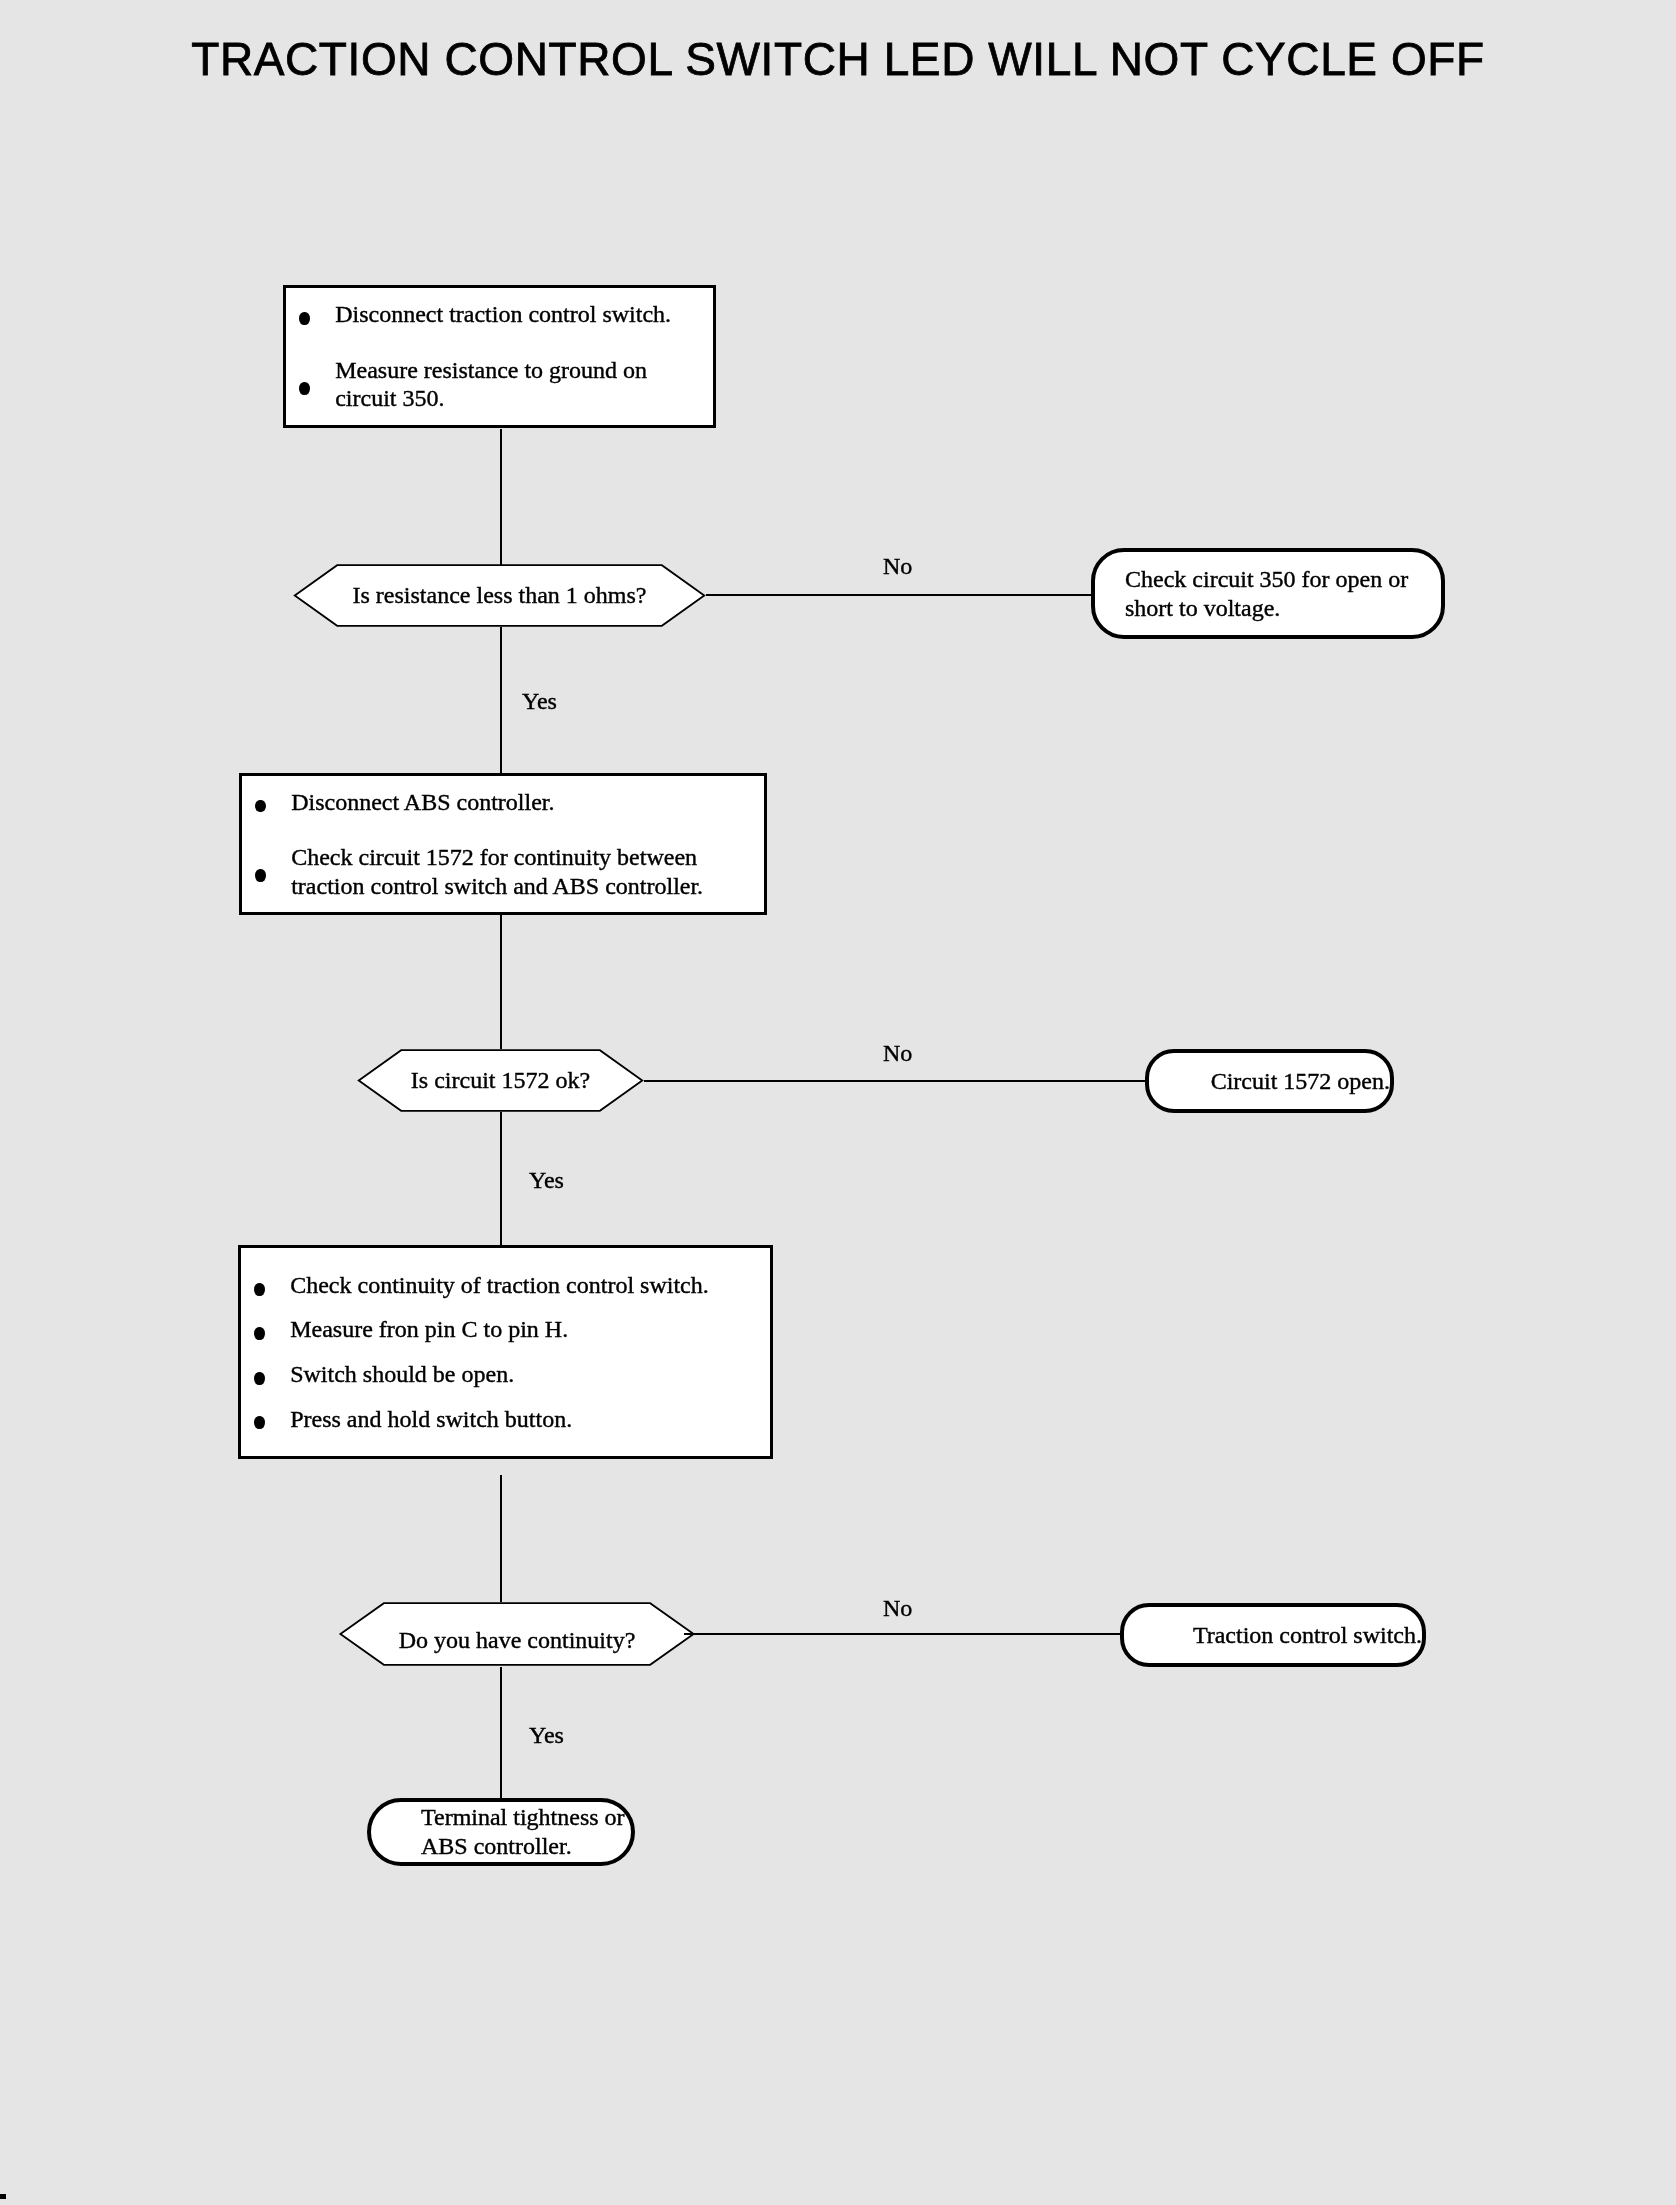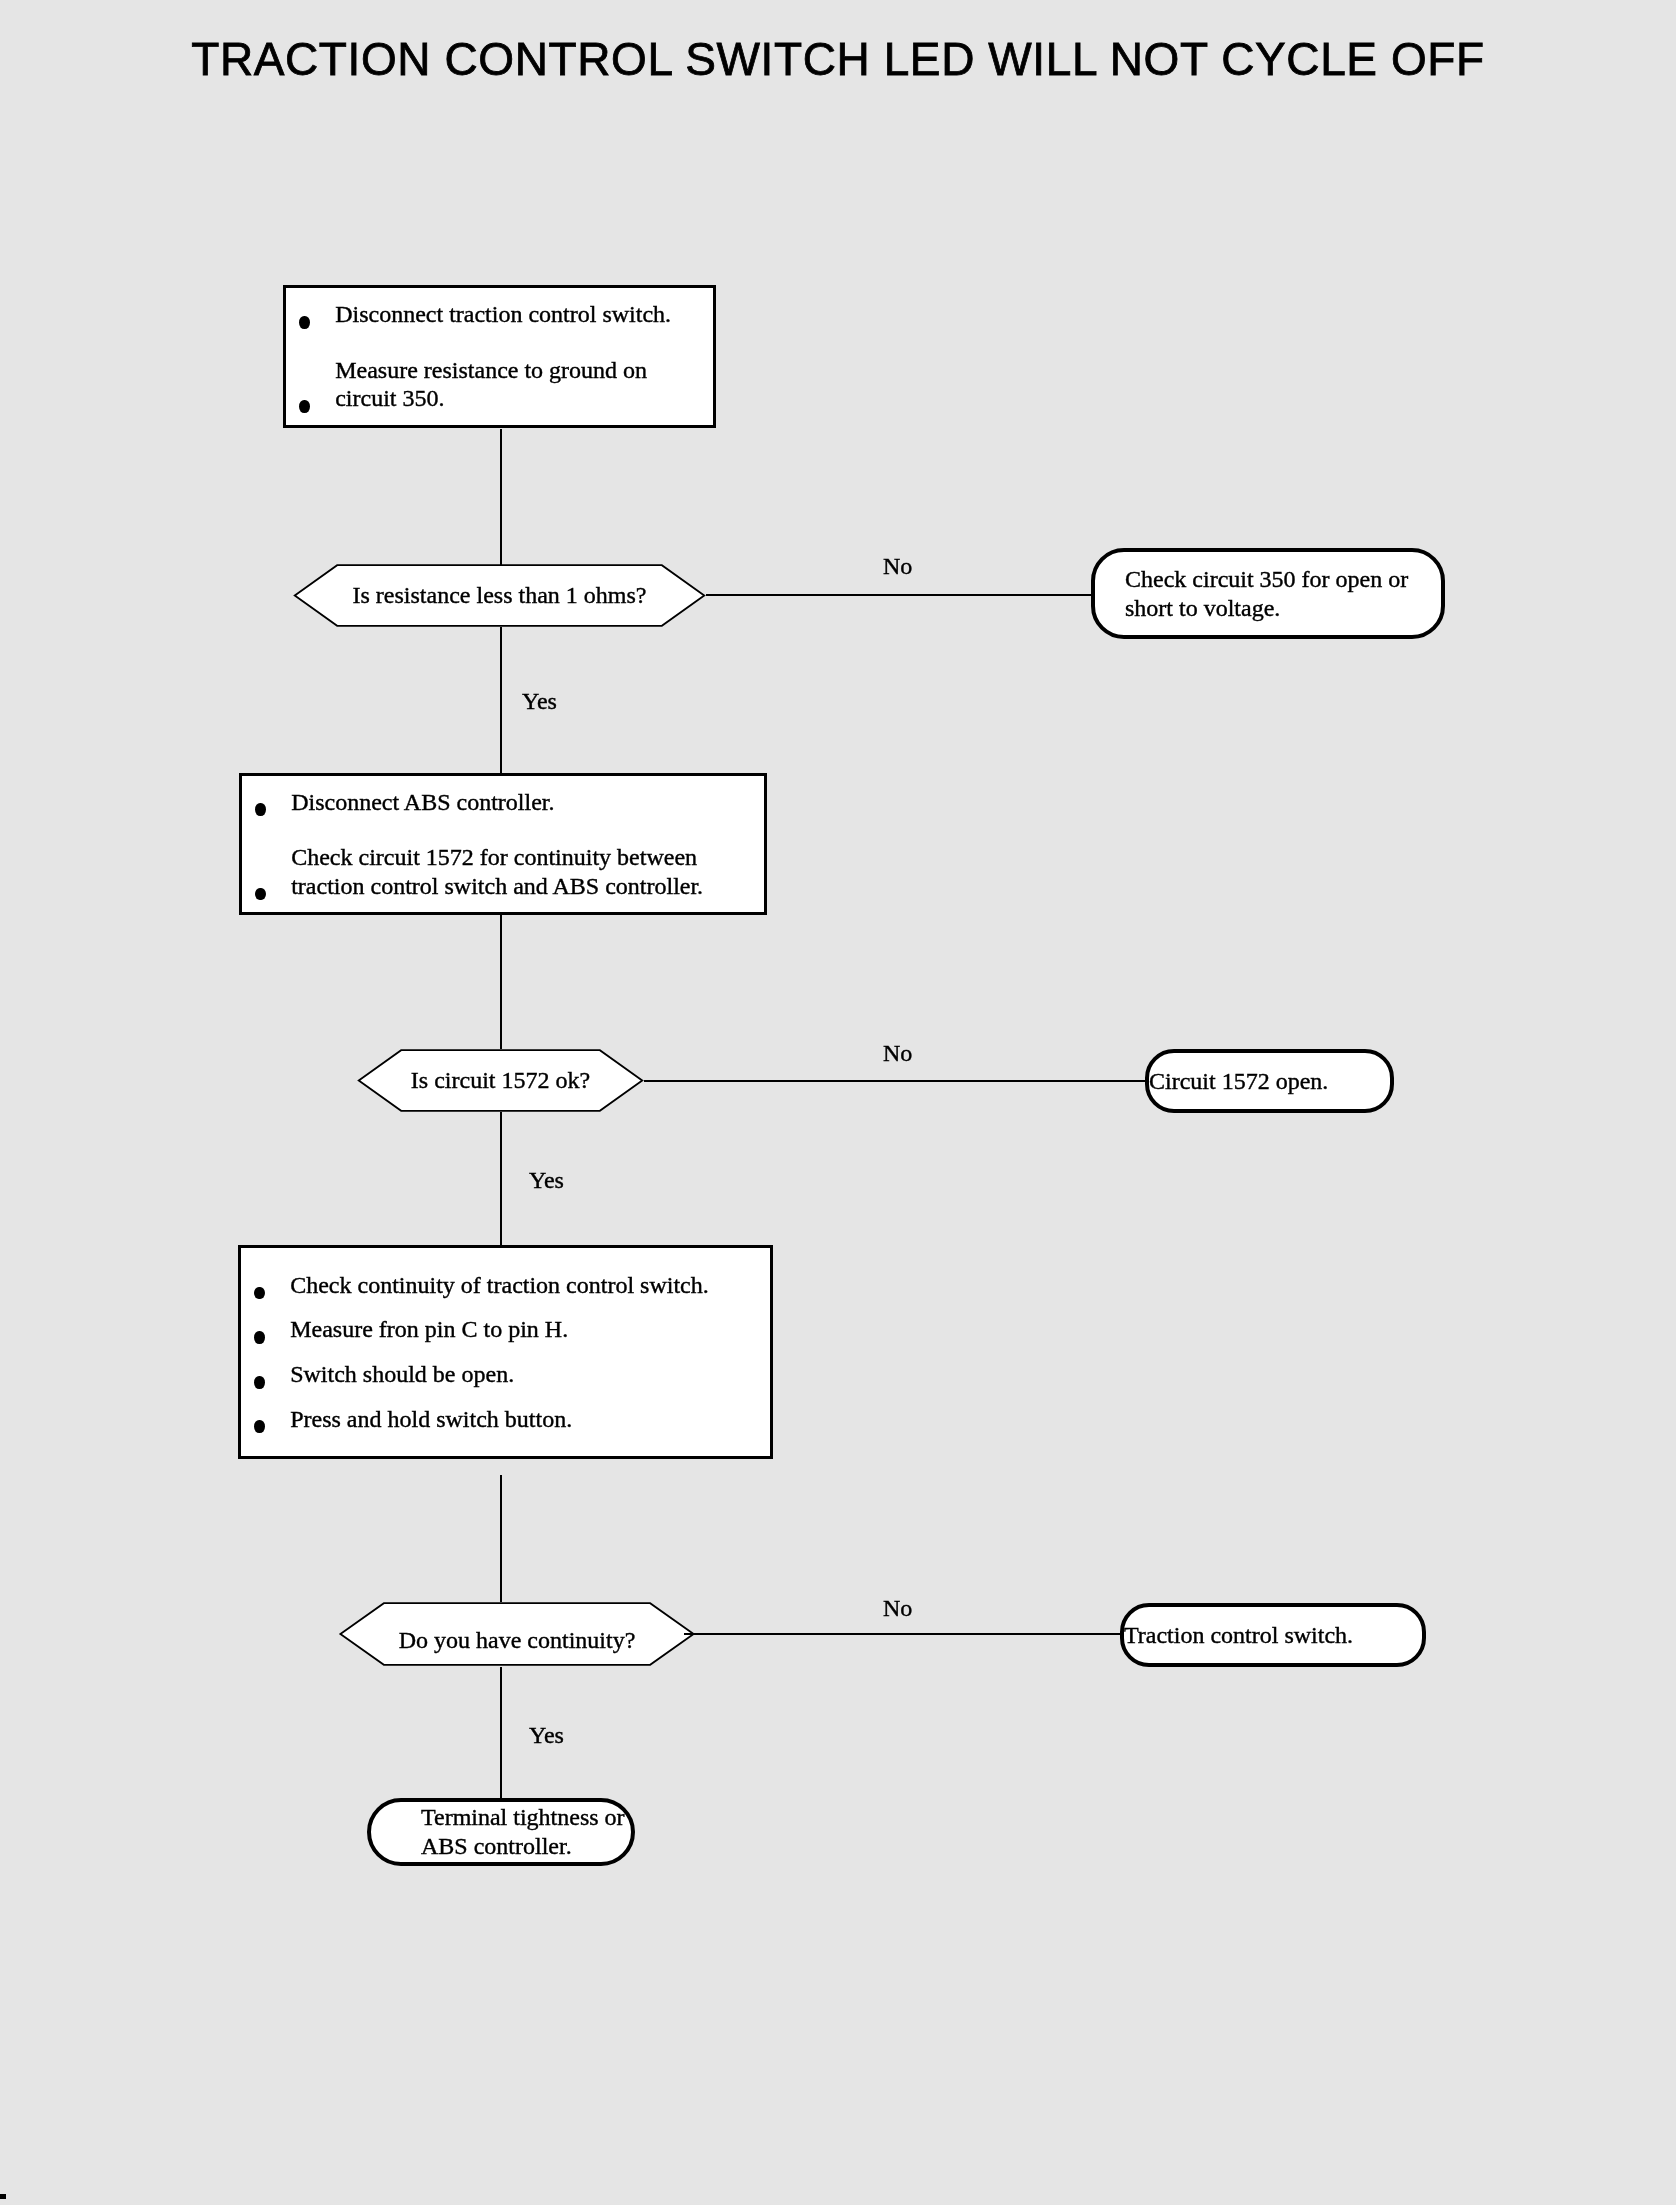--- a/index.html
+++ b/index.html
@@ -34,21 +34,21 @@
     position: absolute;
     box-sizing: border-box;
     border: 3px solid #000;
     background: #fff;
     display: flex;
     flex-direction: column;
     justify-content: center;
     gap: 27px;
     padding: 6px 9px 6px 13.4px;
   }
-  .brow { display: flex; align-items: flex-end; line-height: 28.6px; }
+  .brow { display: flex; align-items: center; line-height: 28.6px; }
   .dot {
     flex: 0 0 auto;
     width: 10.3px; height: 12.8px;
     border-radius: 50%;
     background: #000;
     margin-top: 8px;
   }
   .btxt { margin-left: 25.5px; line-height: 28.6px; }
   
   .hex { position: absolute; }
@@ -63,21 +63,21 @@
     position: absolute;
     box-sizing: border-box;
     border: 4.9px solid #000;
     background: #fff;
     display: flex;
     flex-direction: column;
     justify-content: center;
     line-height: 28.6px;
     align-items: flex-end;
   }
-  .rbox.centered { align-items: flex-start; text-align: center; white-space: nowrap; }
+  .rbox.centered { align-items: flex-end; text-align: center; white-space: nowrap; }
   
   .vline, .hline { position: absolute; background: #000; }
   .vline { width: 1.8px; }
   .hline { height: 1.8px; }
   
   .lab { position: absolute; line-height: 28.6px; }
   .artifact { position: absolute; background: #000; }
 </style>
 </head>
 <body>

